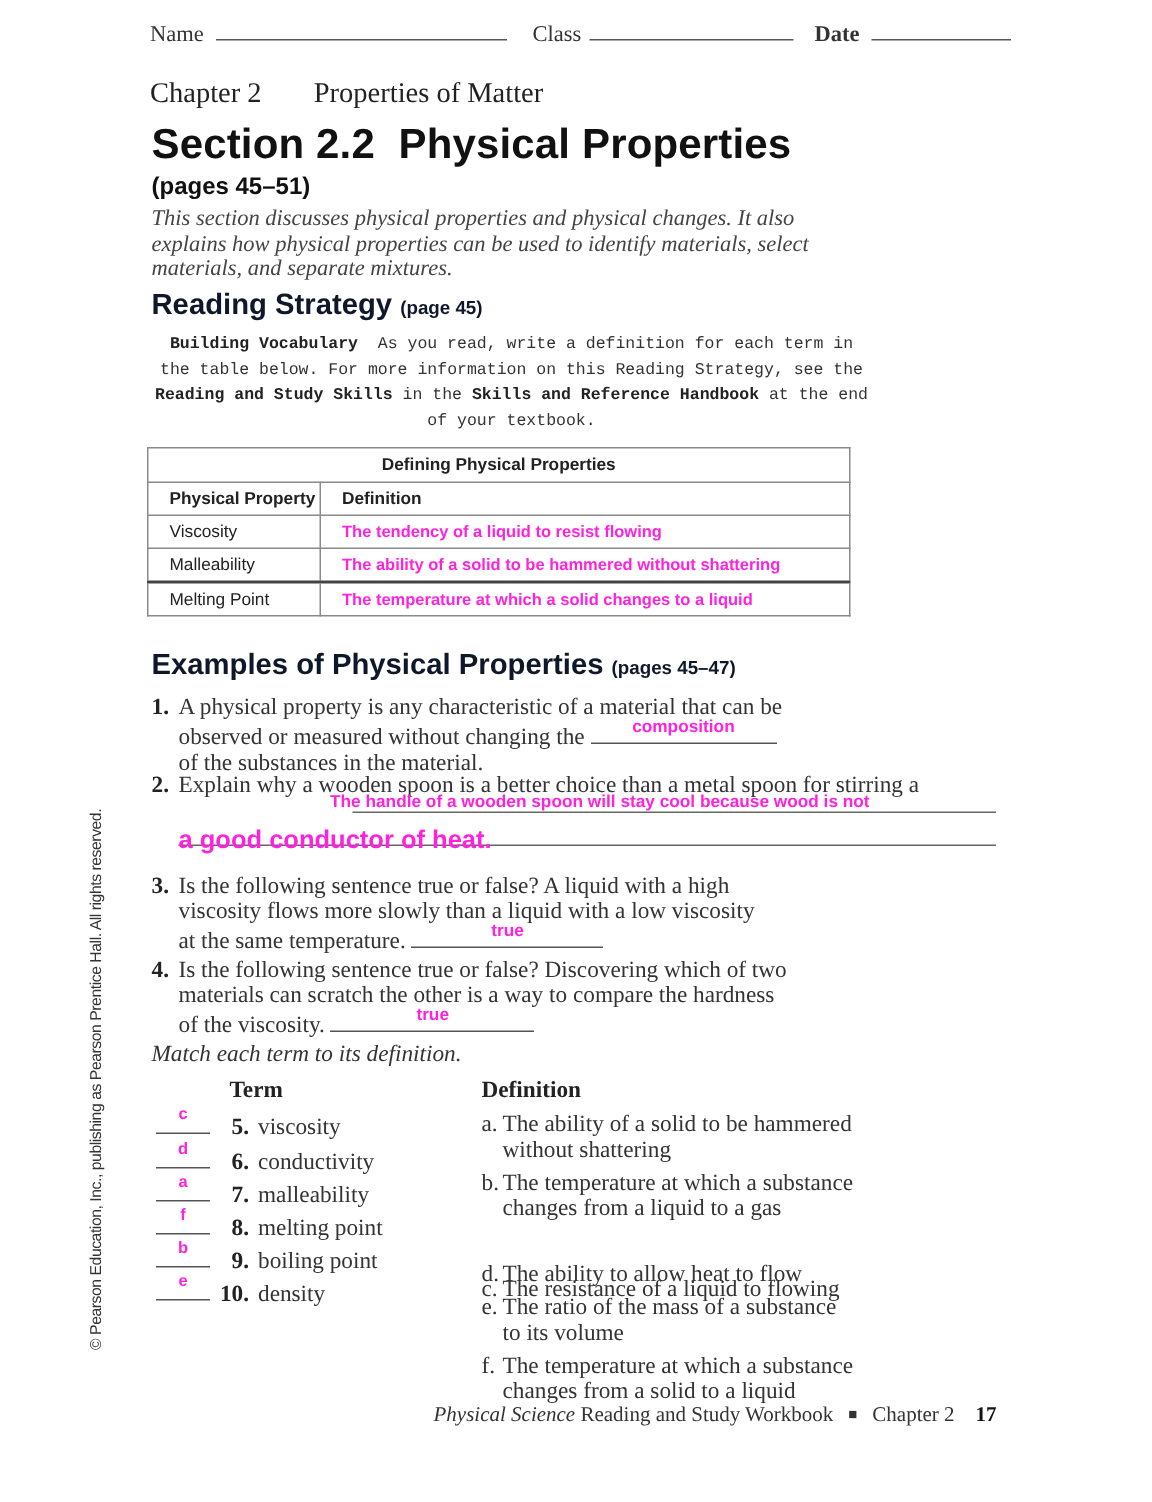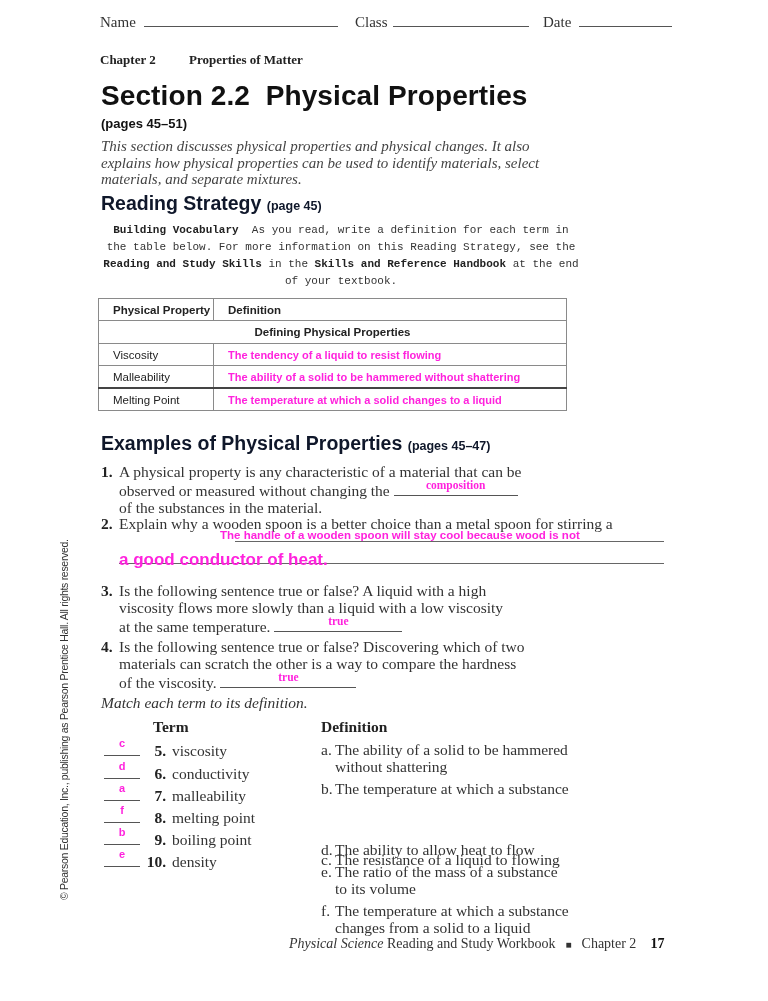--- a/index.html
+++ b/index.html
@@ -8,25 +8,25 @@
       font-family: "DejaVu Serif", "Liberation Serif", serif;
       color: #2a2a2a;
     }
     .abs { position: absolute; }
     .ans { color: #ff22dd; font-family: "Liberation Sans", "DejaVu Sans", sans-serif; }
 
     
     .hdr { top: 12px; font-size: 15px; font-family: "Liberation Serif", serif; color: #333; }
     .blank { display: inline-block; border-bottom: 1px solid #555; height: 14px; vertical-align: baseline; }
 
-    .chap { top: 52px; left: 100px; font-size: 13px; font-weight: bold; font-family: "Liberation Serif", serif; color: #222; }
+    .chap { top: 52px; left: 100px; font-size: 19px; font-weight: normal; font-family: "Liberation Serif", serif; color: #222; }
     .chap span.title { margin-left: 30px; }
 
     .sec-title { top: 80px; left: 101px; font-size: 28px; font-weight: bold; font-family: "Liberation Sans", sans-serif; color: #111; letter-spacing: 0.1px; }
-    .sec-pages { top: 116px; left: 101px; font-size: 13px; font-weight: bold; font-family: "Liberation Sans", sans-serif; color: #111; }
+    .sec-pages { top: 116px; left: 101px; font-size: 16px; font-weight: bold; font-family: "Liberation Sans", sans-serif; color: #111; }
     .intro { top: 138px; left: 101px; width: 470px; font-size: 15px; font-style: italic; line-height: 16.5px; font-family: "Liberation Serif", serif; color: #444; }
 
     .h2 { font-size: 19.5px; font-weight: bold; font-family: "Liberation Sans", sans-serif; color: #0f172a; }
     .h2 .pg { font-size: 12.5px; }
 
     .body { font-size: 11px; line-height: 17px; font-family: Liberation Mono, monospace; color: #333; text-align: center; }
     .body b { color: #222; }
 
     table.props {
       border-collapse: collapse; width: 469px;
@@ -35,21 +35,21 @@
     table.props td, table.props th { border: 1.5px solid #8a8a8a; padding: 0 0 0 14px; height: 21px; text-align: left; color: #222; }
     table.props th.caption { text-align: center; font-weight: bold; padding: 0; height: 22px; }
     table.props th { font-weight: bold; }
     table.props td.def { color: #ff22dd; font-weight: bold; font-size: 11px; }
     table.props tr.thick td { border-top: 2px solid #444; }
 
     .q { position: absolute; left: 101px; font-size: 15.5px; line-height: 17px; font-family: "Liberation Serif", serif; color: #333; }
     .q .num { font-weight: bold; display: inline-block; width: 18px; color: #222; }
     .q .ind { padding-left: 18px; display: block; }
     .uline { display: inline-block; border-bottom: 1px solid #555; position: relative; height: 15px; vertical-align: baseline; text-align: center; }
-    .uline .ans { position: absolute; left: 0; right: 0; top: -3px; font-size: 11.5px; font-weight: bold; font-family: Liberation Serif, serif; }
+    .uline .ans { position: absolute; left: 0; right: 0; top: -3px; font-size: 11.5px; font-weight: bold; }
 
     .fullline { position: absolute; border-bottom: 1.2px solid #666; }
 
     .match-head { font-size: 15.5px; font-weight: bold; font-family: "Liberation Serif", serif; color: #222; }
     .term-row { position: absolute; left: 104px; font-size: 15.5px; font-family: "Liberation Serif", serif; color: #333; height: 18px; }
     .term-row .bl { display: inline-block; width: 36px; border-bottom: 1px solid #555; height: 14px; position: relative; text-align: center; vertical-align: baseline; }
     .term-row .bl .ans { position: absolute; left: 0; right: 0; top: -4px; font-size: 11px; font-weight: bold; }
     .term-row .tnum { display: inline-block; width: 26px; text-align: right; font-weight: bold; color: #222; margin-right: 6px; }
 
     .def-item { position: absolute; left: 321px; width: 300px; font-size: 15.5px; line-height: 17px; font-family: "Liberation Serif", serif; color: #333; }
@@ -70,21 +70,21 @@
 <body>
 
 <div class="abs hdr" style="left:100px;text-align:center;">
   <span>Name</span>
   <span class="blank" style="width:194px;margin-left:4px;"></span>
 </div>
 <div class="abs hdr" style="left:355px;">
   <span>Class</span>
   <span class="blank" style="width:136px;margin-left:2px;"></span>
 </div>
-<div class="abs hdr" style="left:543px;">
+<div class="abs hdr" style="left:543px;font-weight:bold;">
   <span>Date</span>
   <span class="blank" style="width:93px;margin-left:4px;"></span>
 </div>
 
 <div class="abs chap">
   <span>Chapter 2</span>
   <span class="title">Properties of Matter</span>
 </div>
 
 <div class="abs sec-title" style="white-space:pre;">Section 2.2  Physical Properties</div>
@@ -94,26 +94,26 @@
 <div class="abs h2" style="top:192px;left:101px;">
   <span>Reading Strategy</span>
   <span class="pg">(page 45)</span>
 </div>
 <div class="abs body" style="top:222px;left:101px;width:480px;white-space:pre-wrap;"><b>Building Vocabulary</b><span>  As you read, write a definition for each term in the table below. For more information on this Reading Strategy, see the </span><b>Reading and Study Skills</b><span> in the </span><b>Skills and Reference Handbook</b><span> at the end of your textbook.</span></div>
 
 <div class="abs" style="top:298px;left:98px;">
   <table class="props">
     <tbody>
         <tr>
+          <th class="caption" colspan="2">Defining Physical Properties</th>
+        </tr>
+    <tr>
       <th style="width:100px;">Physical Property</th>
       <th>Definition</th>
     </tr>
-    <tr>
-          <th class="caption" colspan="2">Defining Physical Properties</th>
-        </tr>
     <tr>
       <td>Viscosity</td>
       <td class="def">The tendency of a liquid to resist flowing</td>
     </tr>
     <tr>
       <td>Malleability</td>
       <td class="def">The ability of a solid to be hammered without shattering</td>
     </tr>
     <tr class="thick">
       <td>Melting Point</td>
@@ -177,20 +177,21 @@
 <div class="term-row" style="top:852px;">
   <span class="bl"><span class="ans">e</span></span><span class="tnum">10.</span><span>density</span>
 </div>
 
 <div class="def-item" style="top:741px;">
   <span class="lt">a.</span><span>The ability of a solid to be hammered</span>
   <span class="rest">without shattering</span>
 </div>
 <div class="def-item" style="top:780px;">
   <span class="lt">b.</span><span>The temperature at which a substance</span>
+  <span class="rest">changes from a liquid to a gas</span>
 </div>
 <div class="def-item" style="top:819px;margin-top:32px;">
   <span class="lt">c.</span><span>The resistance of a liquid to flowing</span>
 </div>
 <div class="def-item" style="top:841px;">
   <span class="lt">d.</span><span>The ability to allow heat to flow</span>
 </div>
 <div class="def-item" style="top:863px;">
   <span class="lt">e.</span><span>The ratio of the mass of a substance</span>
   <span class="rest">to its volume</span>

